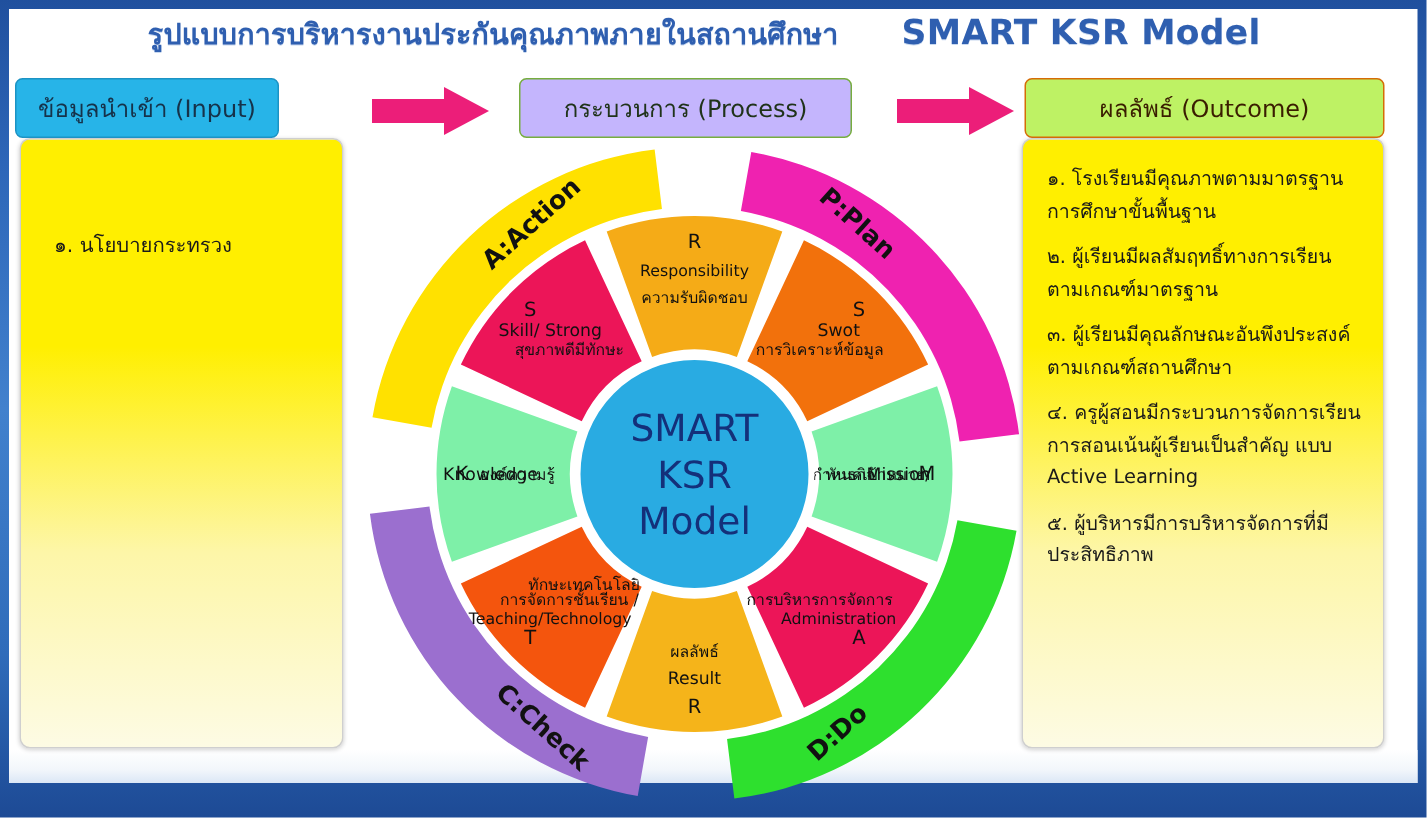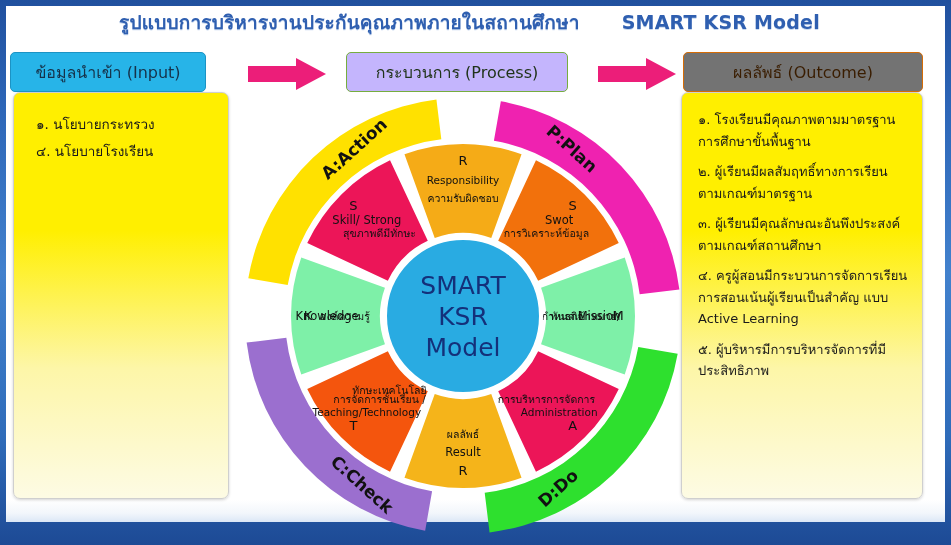--- a/index.html
+++ b/index.html
@@ -26,41 +26,41 @@
   .title-row{
     position:absolute;left:0;top:6px;width:939px;height:32px;
     display:flex;align-items:center;justify-content:center;gap:42px;
     z-index:6;
   }
   .title-th{
     font-size:19px;font-weight:bold;color:#2f5fb0;letter-spacing:.2px;
     text-shadow:0 1px 0 #c9d9ef;white-space:nowrap;
   }
   .title-en{
-    font-size:19px;font-weight:bold;color:#2f5fb0;letter-spacing:.2px;
+    font-size:23px;font-weight:bold;color:#2f5fb0;letter-spacing:.2px;
     text-shadow:0 1px 0 #c9d9ef;white-space:nowrap;
   }
 
   
   .hdr{
     position:absolute;height:40px;border-radius:5px;
     display:flex;align-items:center;justify-content:center;
     font-size:16px;color:#1b2a3a;z-index:7;box-sizing:border-box;
   }
   .hdr-input{
-    left:10px;top:52px;width:196px;
+    left:10px;top:52px;width:176px;
     background:#27b4e8;border:1px solid #1c93c4;color:#16324a;
   }
   .hdr-process{
     left:346px;top:52px;width:222px;
     background:#c4b5fd;border:1px solid #76ad3f;color:#20331a;
   }
   .hdr-outcome{
     left:683px;top:52px;width:240px;
-    background:#737373;border:1px solid #d56c06;color:#3a1d00;
+    background:#bef264;border:1px solid #d56c06;color:#3a1d00;
   }
 
   
   .arrow{position:absolute;top:58px;z-index:7;}
   .arrow-1{left:248px;}
   .arrow-2{left:598px;}
 
   
   .panel{
     position:absolute;border-radius:7px;box-sizing:border-box;
@@ -69,21 +69,21 @@
     box-shadow:0 1px 3px rgba(0,0,0,.18);
     z-index:5;
   }
   .panel-input{left:13px;top:92px;width:216px;height:407px;padding:18px 14px 10px 22px;}
   .panel-outcome{left:681px;top:92px;width:242px;height:407px;padding:16px 12px 10px 16px;}
 
   .panel li{
     list-style:none;color:#1a1a1a;
   }
   ul{margin:0;padding:0;}
-  .panel-input li{font-size:13.5px;line-height:27px;white-space:nowrap;}
+  .panel-input li{font-size:13.5px;line-height:27px;white-space:nowrap;margin-top:40px;}
   .panel-outcome li{font-size:13px;line-height:21.5px;margin-bottom:9px;}
 
   
   .wheel{
     position:absolute;left:243px;top:96px;width:440px;height:440px;z-index:4;
   }
   .wheel svg{display:block;}
 </style>
 </head>
 <body>
@@ -116,21 +116,20 @@
     </svg>
   </div>
 
   <div class="hdr hdr-outcome">
     <span>ผลลัพธ์ (Outcome)</span>
   </div>
 
   <div class="panel panel-input">
     <ul>
       <li>๑. นโยบายกระทรวง</li>
-      <li>๔. นโยบายโรงเรียน</li>
     </ul>
   </div>
 
   <div class="panel panel-outcome">
     <ul>
       <li>๑. โรงเรียนมีคุณภาพตามมาตรฐานการศึกษาขั้นพื้นฐาน</li>
       <li>๒. ผู้เรียนมีผลสัมฤทธิ์ทางการเรียนตามเกณฑ์มาตรฐาน</li>
       <li>๓. ผู้เรียนมีคุณลักษณะอันพึงประสงค์ตามเกณฑ์สถานศึกษา</li>
       <li>๔. ครูผู้สอนมีกระบวนการจัดการเรียนการสอนเน้นผู้เรียนเป็นสำคัญ แบบ Active Learning</li>
       <li>๕. ผู้บริหารมีการบริหารจัดการที่มีประสิทธิภาพ</li>

